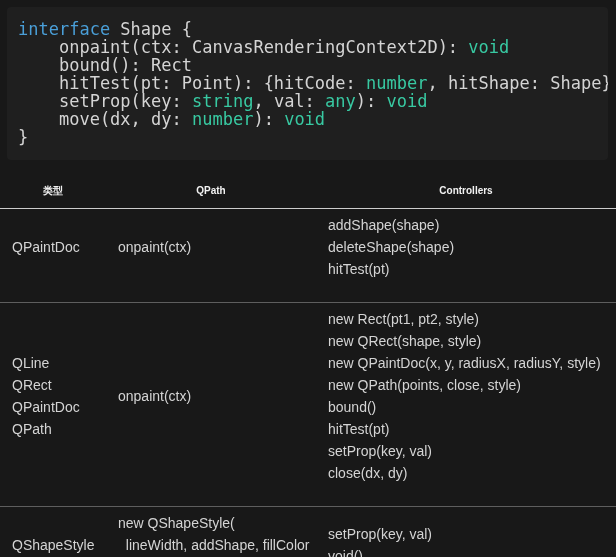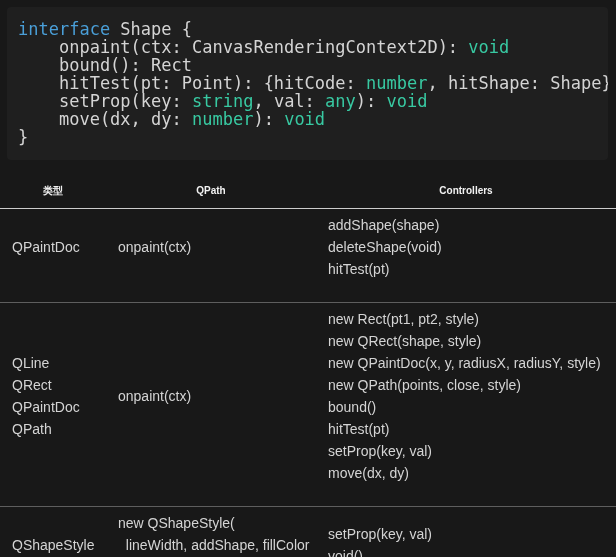--- a/index.html
+++ b/index.html
@@ -91,21 +91,21 @@
     <tbody id="table-body">
         <tr>
           <td>
             <div class="cell-line">QPaintDoc</div>
           </td>
           <td>
             <div class="cell-line">onpaint(ctx)</div>
           </td>
           <td>
             <div class="cell-line">addShape(shape)</div>
-            <div class="cell-line">deleteShape(void)</div>
+            <div class="cell-line">deleteShape(shape)</div>
             <div class="cell-line">hitTest(pt)</div>
           </td>
         </tr>
         <tr>
           <td>
             <div class="cell-line">QLine</div>
             <div class="cell-line">QRect</div>
             <div class="cell-line">QPaintDoc</div>
             <div class="cell-line">QPath</div>
           </td>
@@ -113,21 +113,21 @@
             <div class="cell-line">onpaint(ctx)</div>
           </td>
           <td>
             <div class="cell-line">new Rect(pt1, pt2, style)</div>
             <div class="cell-line">new QRect(shape, style)</div>
             <div class="cell-line">new QPaintDoc(x, y, radiusX, radiusY, style)</div>
             <div class="cell-line">new QPath(points, close, style)</div>
             <div class="cell-line">bound()</div>
             <div class="cell-line">hitTest(pt)</div>
             <div class="cell-line">setProp(key, val)</div>
-            <div class="cell-line">move(dx, dy)</div>
+            <div class="cell-line">close(dx, dy)</div>
           </td>
         </tr>
         <tr>
           <td>
             <div class="cell-line">QShapeStyle</div>
           </td>
           <td>
             <div class="cell-line">new QShapeStyle(</div>
             <div class="cell-line">  lineWidth, addShape, fillColor</div>
             <div class="cell-line">)</div>

